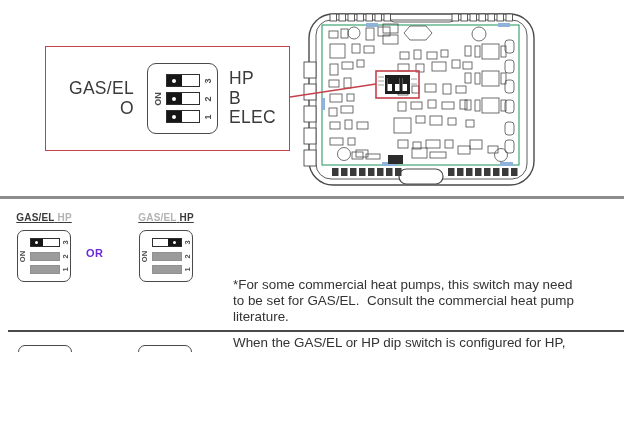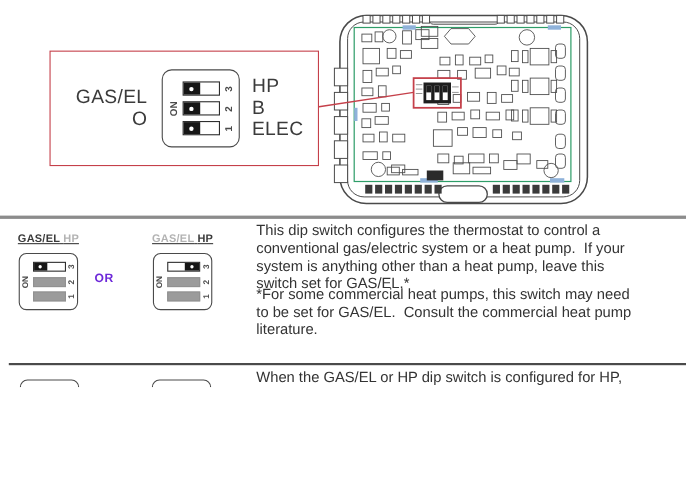--- a/index.html
+++ b/index.html
@@ -347,25 +347,21 @@
         <span class="num-cell">
             <span class="vrot">2</span>
           </span>
         <span class="num-cell">
             <span class="vrot">1</span>
           </span>
       </div>
     </div>
   </div>
 
-  <div class="para" style="top:202px;">This dip switch configures the thermostat to control a
-conventional gas/electric system or a heat pump.  If your
-system is anything other than a heat pump, leave this
-switch set for GAS/EL.*</div>
-  <div class="para" style="top:260px;">*For some commercial heat pumps, this switch may need
+  <div class="para" style="top:277px;">*For some commercial heat pumps, this switch may need
 to be set for GAS/EL.  Consult the commercial heat pump
 literature.</div>
 
   <div class="fig-row" style="left:0px;top:345px;">
     <span class="side-lbl lbl-dark">O</span>
     <div class="dip-block dip-sm">
       <div class="on-col">
           <span class="vrot">ON</span>
         </div>
       <div class="sw-col">

